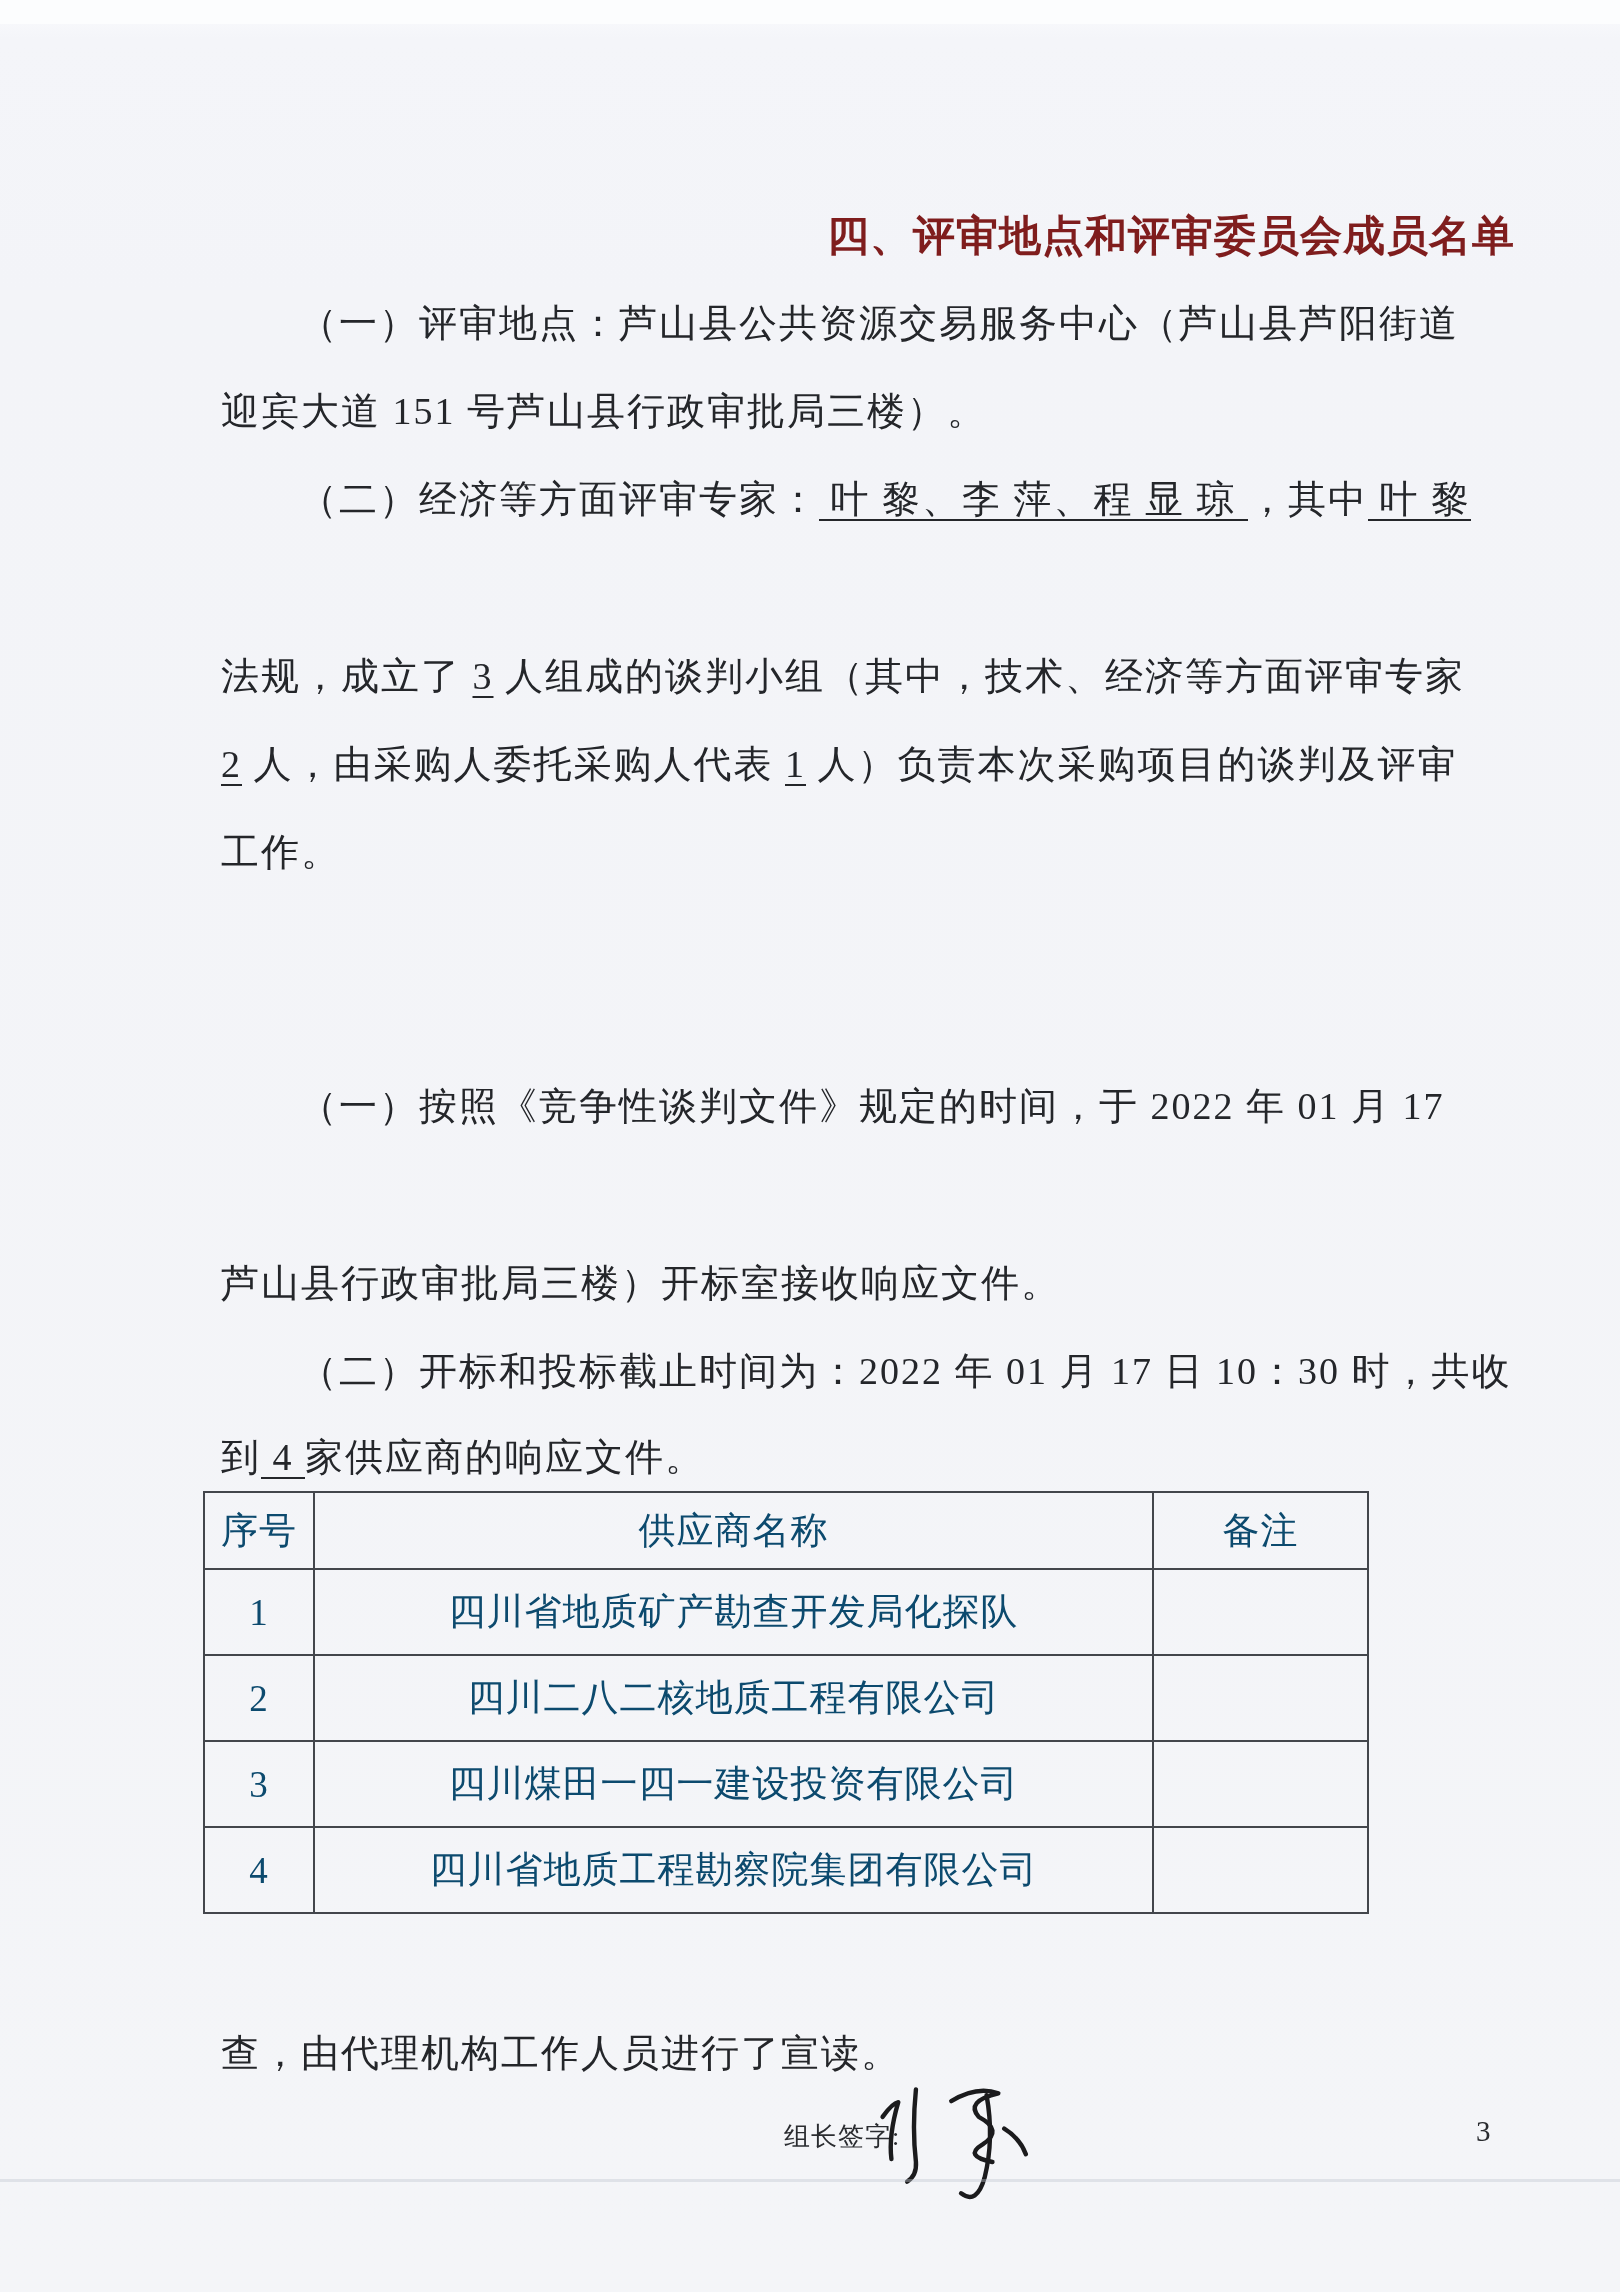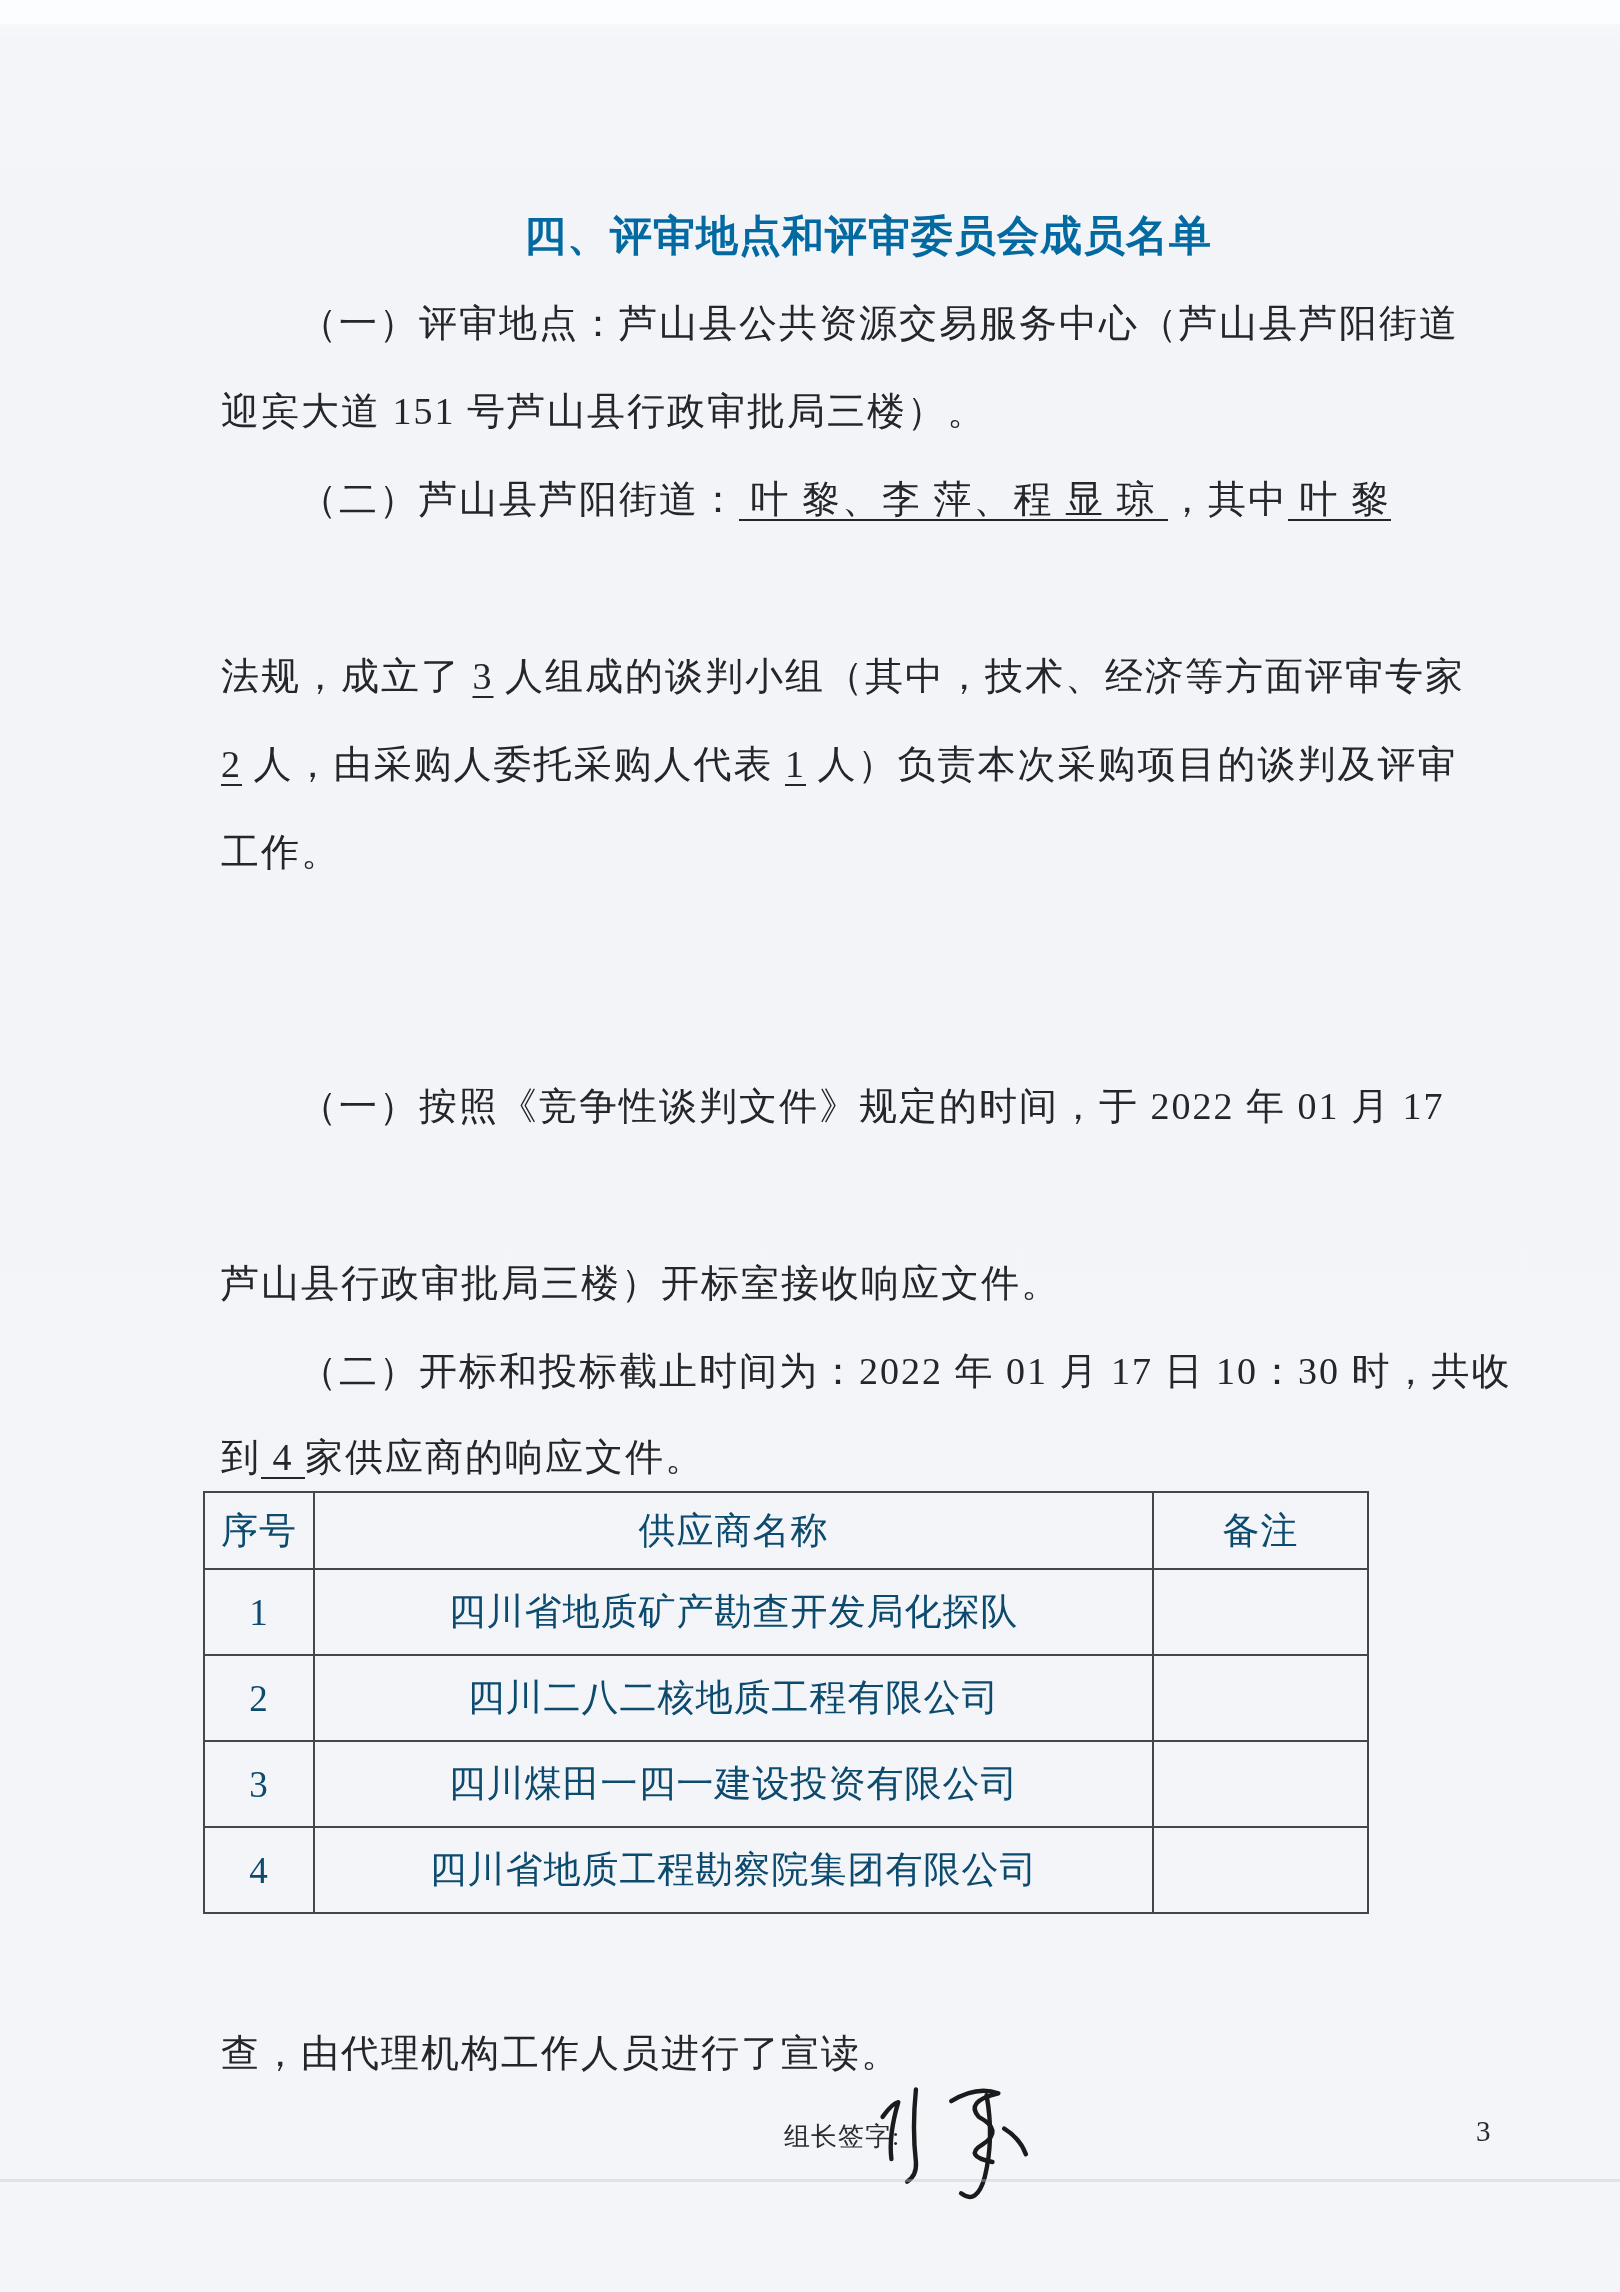--- a/index.html
+++ b/index.html
@@ -1,22 +1,22 @@
 <!DOCTYPE html>
 <html><head>
 <meta charset="utf-8">
 <style>
   html,body{margin:0;padding:0;background:#e9eaee;}
   .page{position:relative;width:1620px;height:2293px;background:#f3f4f8;
         font-family:"Liberation Serif","DejaVu Serif",serif;color:#1f2023;overflow:hidden;}
   .page::before{content:"";position:absolute;inset:0;
         background:linear-gradient(180deg,#fbfcfe 0px,#f4f5f9 39px,#f3f4f8 294px,#f4f5f8 100%);}
   .topstrip{position:absolute;top:0;left:0;width:100%;height:23.5px;background:#fcfdfe;}
-  .heading{position:absolute;left:221px;width:1294px;text-align:center;
-        font-weight:bold;font-size:42px;height:57px;line-height:57px;letter-spacing:1px;color:#0369a1;}
+  .heading{position:absolute;left:221px;width:1294px;text-align:right;
+        font-weight:bold;font-size:42px;height:57px;line-height:57px;letter-spacing:1px;color:#7f1d1d;}
   .line{position:absolute;left:221px;height:53px;line-height:53px;font-size:38px;
         white-space:nowrap;letter-spacing:2px;color:#24262a;}
   .indent{padding-left:78px;}
   .u{text-decoration:underline;text-underline-offset:6.9px;text-decoration-thickness:2px;}
   table.suppliers{position:absolute;left:203px;top:1491px;width:1163px;
         border-collapse:collapse;table-layout:fixed;}
   table.suppliers th,table.suppliers td{border:2px solid #43464c;font-weight:normal;
         font-size:37px;text-align:center;vertical-align:middle;color:#0c4a6e;
         letter-spacing:1px;padding:0;}
   table.suppliers tr.hdr{height:77px;}
@@ -31,21 +31,21 @@
 
 <div class="page">
   <div class="topstrip"></div>
 
   <div class="heading" style="top:208px">四、评审地点和评审委员会成员名单</div>
 
   <div class="line indent" style="top:297px">（一）评审地点：芦山县公共资源交易服务中心（芦山县芦阳街道</div>
   <div class="line" style="top:385px">迎宾大道 151 号芦山县行政审批局三楼）。</div>
 
   <div class="line indent" style="top:473px">
-    <span>（二）芦山县芦阳街道：</span><span class="u"> 叶 黎、李 萍、程 显 琼 </span><span>，其中</span><span class="u"> 叶 黎</span>
+    <span>（二）经济等方面评审专家：</span><span class="u"> 叶 黎、李 萍、程 显 琼 </span><span>，其中</span><span class="u"> 叶 黎</span>
   </div>
   <div class="line" style="top:650px">
     <span>法规，成立了 </span><span class="u">3</span><span> 人组成的谈判小组（其中，技术、经济等方面评审专家</span>
   </div>
   <div class="line" style="top:738px">
     <span class="u">2</span><span> 人，由采购人委托采购人代表 </span><span class="u">1</span><span> 人）负责本次采购项目的谈判及评审</span>
   </div>
   <div class="line" style="top:826px">工作。</div>
 
 

